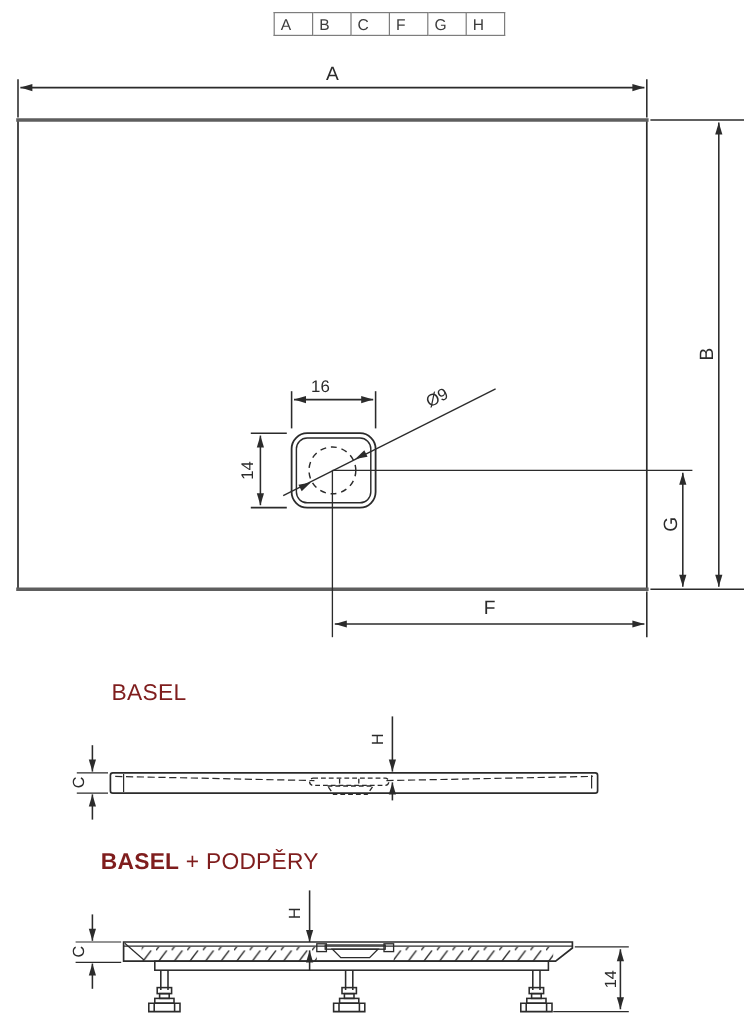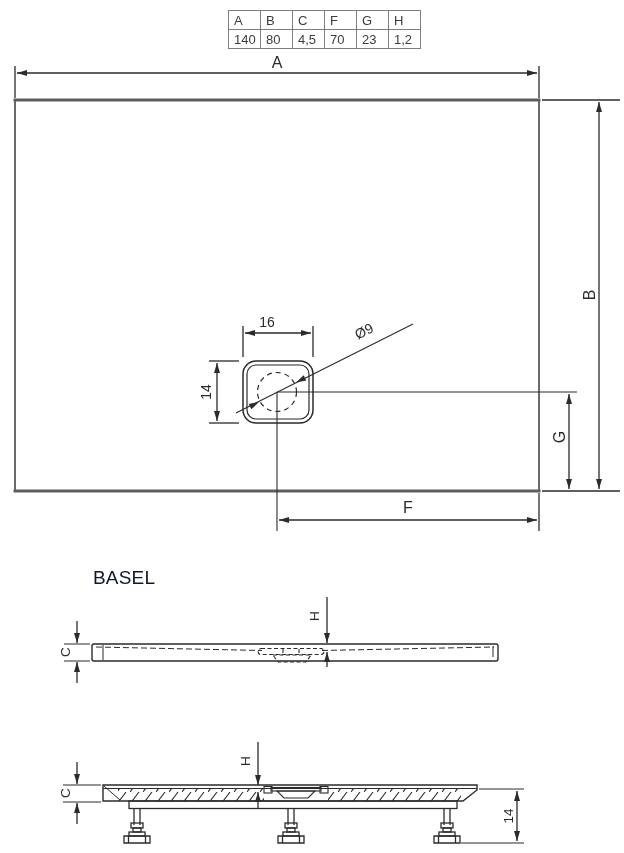--- a/index.html
+++ b/index.html
@@ -22,47 +22,39 @@
   .hlabel, .vlabel, .dlabel {
     position:absolute; white-space:nowrap; color:#2b2b2b;
     transform:translate(-50%,-50%); line-height:1;
   }
   .vlabel { transform:translate(-50%,-50%) rotate(-90deg); }
   .dlabel { transform:translate(-50%,-50%) rotate(-28deg); }
   .fs16 { font-size:16px; }
   .fs14 { font-size:14px; }
   .fs13 { font-size:13.5px; }
 
-  .title { position:absolute; font-size:19px; color:#0f172a; letter-spacing:0.2px; }
+  .title { position:absolute; font-size:19px; color:#7f1d1d; letter-spacing:0.2px; }
   .title .b { font-weight:700; }
   .title .r { font-weight:400; }
 </style>
 </head>
 <body>
 
 <div class="canvas">
 
   <table class="dims">
     <tbody>
         <tr>
       <th>A</th>
       <th>B</th>
       <th>C</th>
       <th>F</th>
       <th>G</th>
       <th>H</th>
     </tr>
-    <tr>
-      <td>140</td>
-      <td>80</td>
-      <td>4,5</td>
-      <td>70</td>
-      <td>23</td>
-      <td>1,2</td>
-    </tr>
   </tbody>
     </table>
 
   <svg class="linework" width="624" height="853" viewBox="0 0 624 853">
     <defs>
       <marker id="arr" markerUnits="userSpaceOnUse" markerWidth="12" markerHeight="8" refX="10.6" refY="4" orient="auto-start-reverse">
         <path d="M0.6,1 L10.6,4 L0.6,7 Z" fill="#2b2b2b"></path>
       </marker>
       <pattern id="hatch" width="13" height="12" patternUnits="userSpaceOnUse">
         <line x1="0" y1="12" x2="9" y2="0" stroke="#2b2b2b" stroke-width="1.1"></line>
@@ -191,17 +183,18 @@
   <span class="vlabel fs16" style="left:560px; top:437px;">G</span>
   <span class="hlabel fs16" style="left:408px; top:508px;">F</span>
   <span class="hlabel fs14" style="left:267px; top:322px;">16</span>
   <span class="vlabel fs14" style="left:206px; top:392px;">14</span>
   <span class="dlabel fs14" style="left:364px; top:331px;">Ø9</span>
 
   <span class="title b" style="left:93px; top:567px;">BASEL</span>
   <span class="vlabel fs13" style="left:66px; top:652px;">C</span>
   <span class="vlabel fs13" style="left:315px; top:616px;">H</span>
 
+  <span class="title" style="left:84px; top:708px;"><span class="b">BASEL</span><span class="r"> + PODPĚRY</span></span>
   <span class="vlabel fs13" style="left:66px; top:793px;">C</span>
   <span class="vlabel fs13" style="left:246px; top:761px;">H</span>
   <span class="vlabel fs13" style="left:509px; top:816px;">14</span>
 
 </div>
 
 </body></html>

